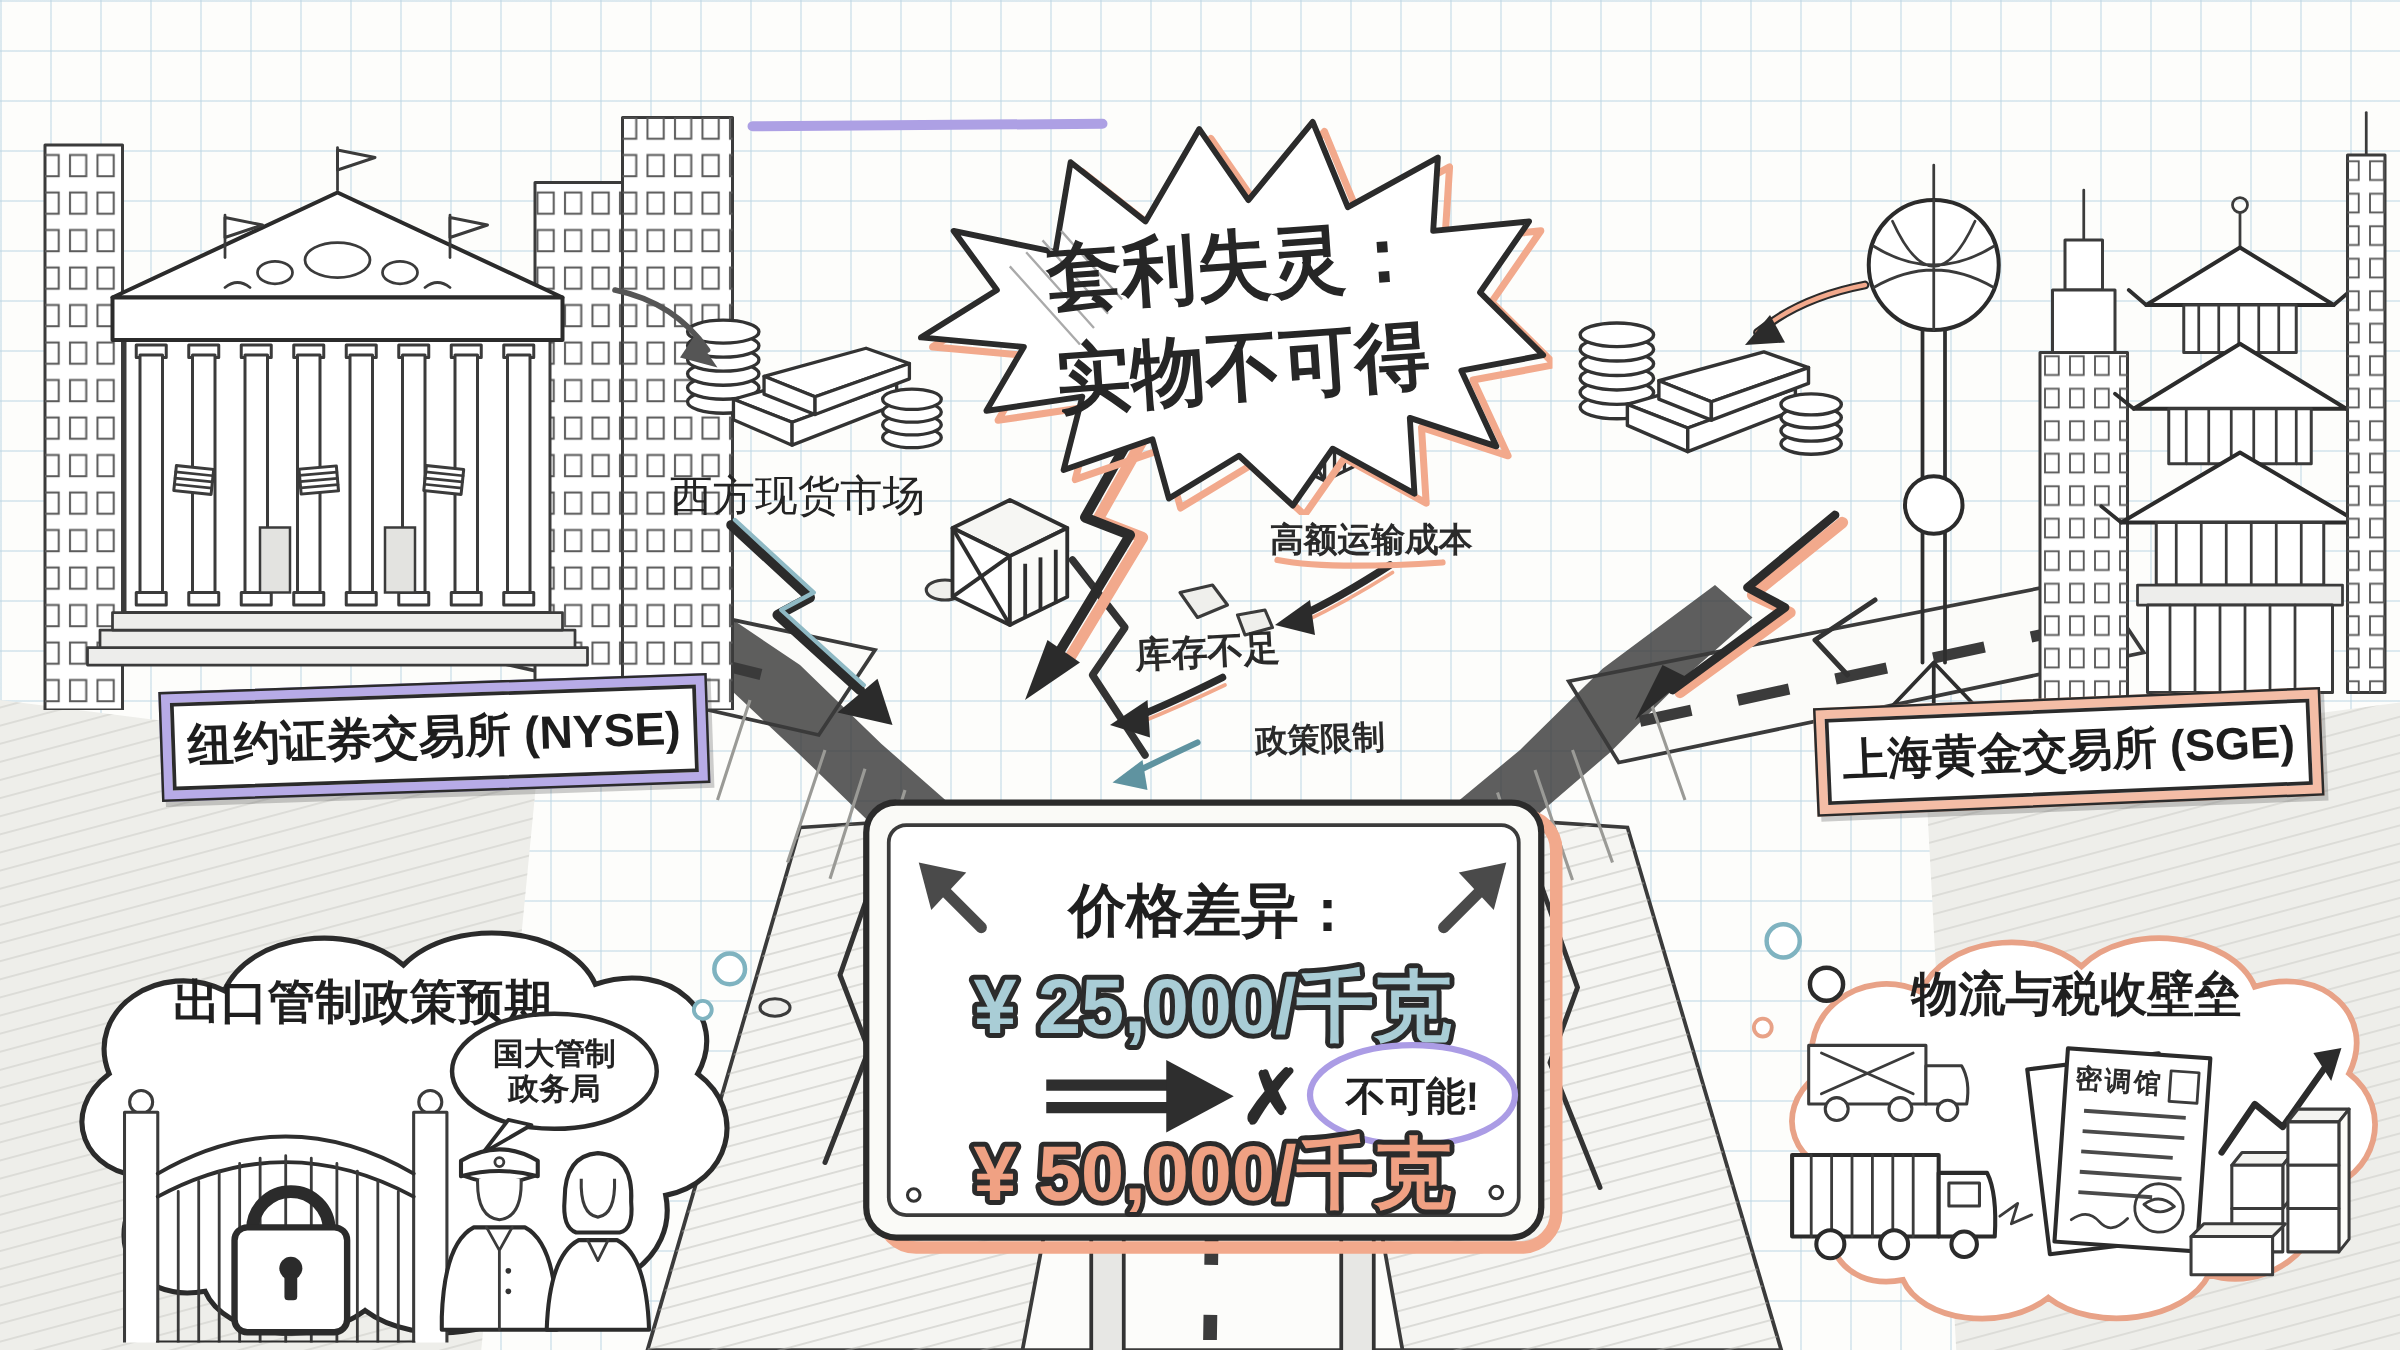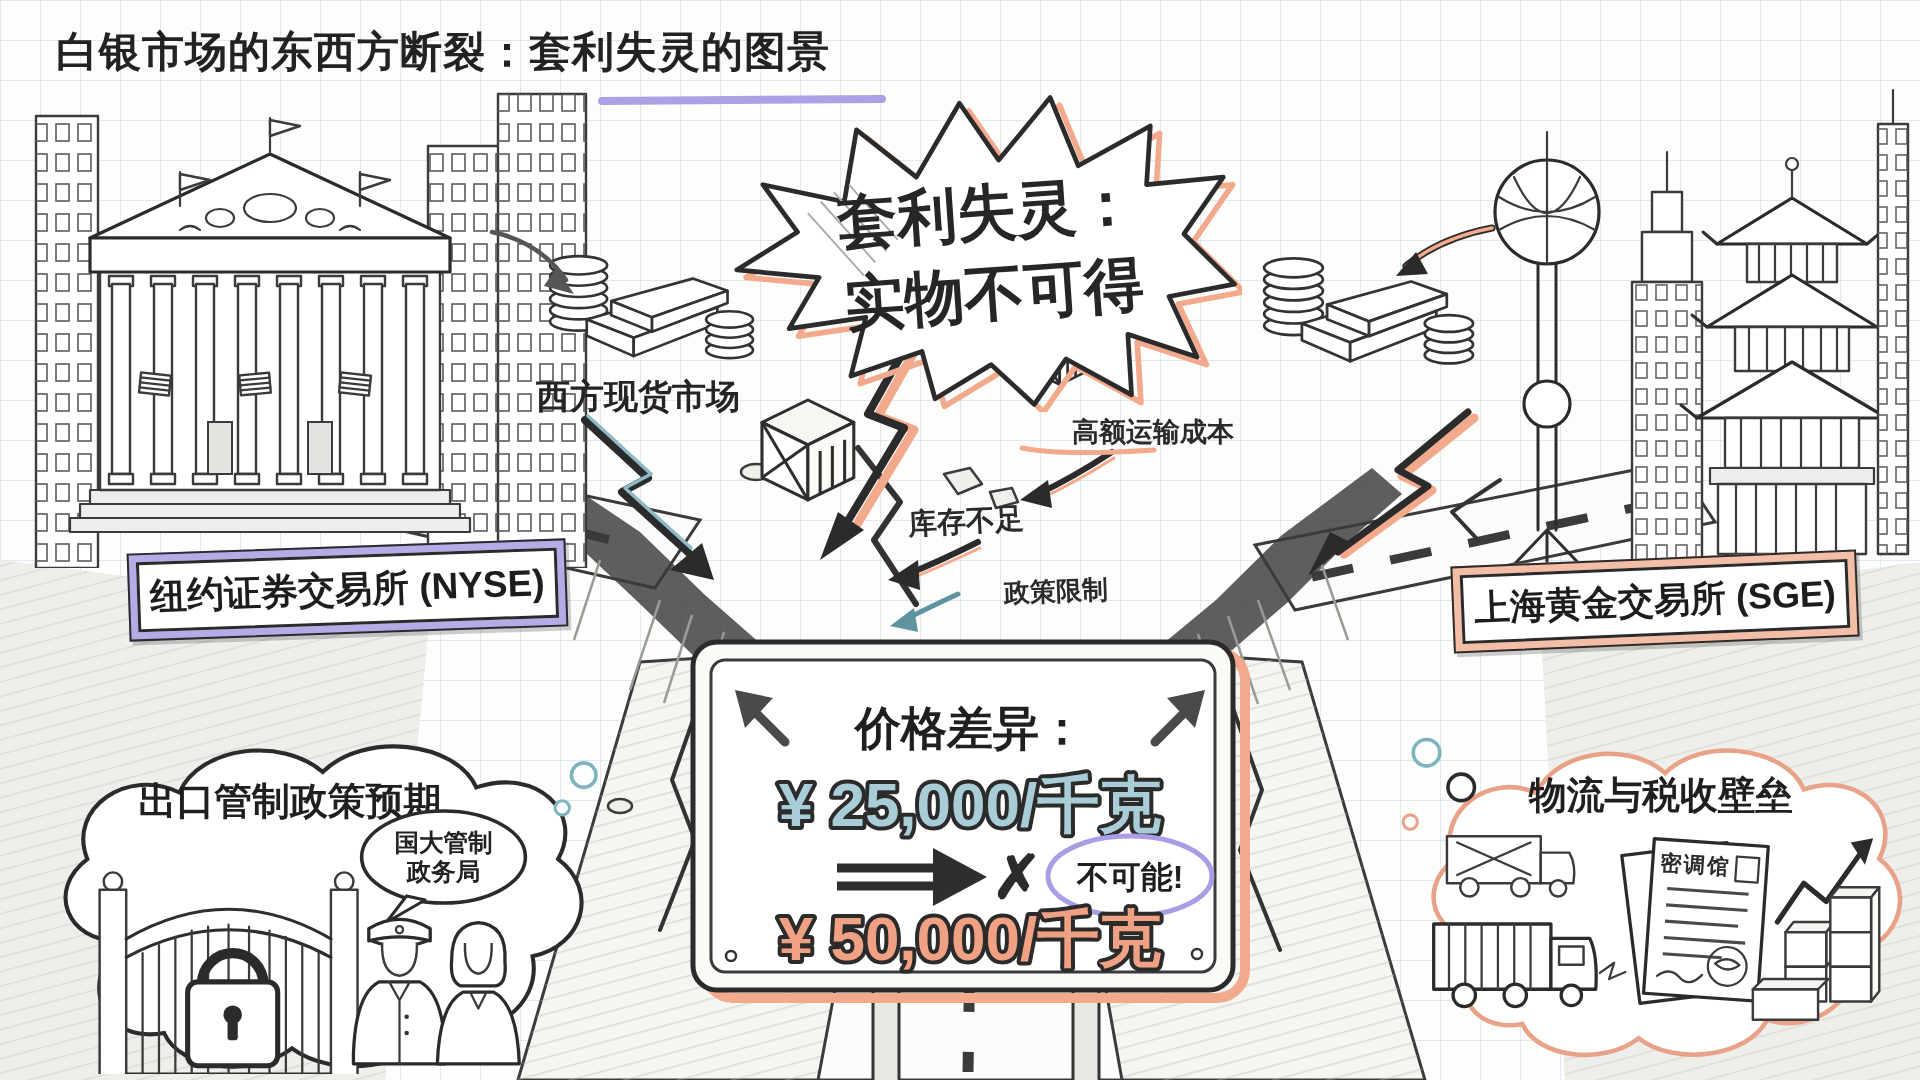--- a/index.html
+++ b/index.html
@@ -16,21 +16,21 @@
   .cjk{font-weight:900;color:#222;}
   svg text{font-family:"Liberation Sans", sans-serif;}
   .wf{fill:#fff;stroke:#3b3b3b;stroke-width:2.4;stroke-linejoin:round;}
   .wf3{fill:#fff;stroke:#2b2b2b;stroke-width:3.2;stroke-linejoin:round;}
   .s2{fill:none;stroke:#3b3b3b;stroke-width:2.2;stroke-linecap:round;stroke-linejoin:round;}
   .s3{fill:none;stroke:#2e2e2e;stroke-width:3;stroke-linecap:round;stroke-linejoin:round;}
   .grayf{fill:#ededeb;stroke:#3b3b3b;stroke-width:2.2;stroke-linejoin:round;}
   .banner{border:2px solid #2b2b2b;box-shadow:3px 4px 0 rgba(60,60,60,.25);}
   .banner-inner{background:#fff;border:3px solid #2b2b2b;text-align:center;
     font-weight:900;color:#1d1d1d;padding:7px 10px;white-space:nowrap;}
-  .label-big{font-size:34px;font-weight:700;color:#242424;white-space:nowrap;}
+  .label-big{font-size:34px;font-weight:400;color:#242424;white-space:nowrap;}
   .label-mid{font-weight:900;color:#2a2a2a;white-space:nowrap;}
 </style>
 </head>
 <body>
 
 <div id="canvas">
 
   <svg class="abs" style="left:0;top:0;z-index:1;" width="1920" height="1080" viewBox="0 0 1920 1080">
     <defs>
       <pattern id="hatch" width="14" height="14" patternUnits="userSpaceOnUse" patternTransform="rotate(75)">
@@ -315,25 +315,24 @@
     </g>
     <polygon points="20,190 85,150 48,100 135,118 148,42 212,92 258,14 300,74 355,8 385,80 462,38 458,100 540,92 498,152 552,205 482,218 512,282 438,258 442,322 372,284 338,332 292,290 232,326 218,276 142,302 158,240 76,252 108,198" fill="#ffffff" stroke="#2b2b2b" stroke-width="5" stroke-linejoin="round"></polygon>
     <path d="M96,130 l60,66 M110,118 l58,64 M124,108 l56,62 M140,100 l52,58" stroke="#aaa" stroke-width="2" fill="none"></path>
     <g transform="rotate(-4 280 170)">
       <text x="290" y="152" text-anchor="middle" font-size="64" font-weight="900" fill="#262626">套利失灵：</text>
       <text x="292" y="238" text-anchor="middle" font-size="64" font-weight="900" fill="#262626">实物不可得</text>
     </g>
   </svg>
 
   <div class="abs label-big" style="left:536px;top:374px;z-index:5;">西方现货市场</div>
-  <div class="abs label-mid" style="left:1072px;top:414px;font-size:27px;z-index:5;text-align:right;">高额运输成本</div>
+  <div class="abs label-mid" style="left:1016px;top:414px;font-size:27px;z-index:5;text-align:right;">高额运输成本</div>
   <div class="abs label-mid" style="left:908px;top:502px;font-size:29px;z-index:5;transform:rotate(-3deg);">库存不足</div>
   <div class="abs label-mid" style="left:1004px;top:574px;font-size:26px;z-index:5;transform:rotate(-2deg);">政策限制</div>
 
-  <div class="abs cjk" style="left:56px;top:24px;font-size:42px;letter-spacing:1px;z-index:8;white-space:nowrap;">白银市场的东西方断裂：套利失灵的图景</div>
   <div class="abs" style="left:598px;top:96px;width:288px;height:8px;background:#ADA0E4;border-radius:5px;z-index:8;transform:rotate(-.4deg);"></div>
 
   <div class="abs banner" style="left:128px;top:546px;background:#b7abe7;padding:7px;z-index:6;transform:rotate(-2deg);">
     <div class="banner-inner" style="font-size:37px;">纽约证券交易所 (NYSE)</div>
   </div>
   <div class="abs banner" style="left:1452px;top:558px;background:#f4bda6;padding:7px;z-index:6;transform:rotate(-2.4deg);">
     <div class="banner-inner" style="font-size:36px;">上海黄金交易所 (SGE)</div>
   </div>
 
   <svg class="abs" style="left:685px;top:638px;z-index:6;" width="570" height="450" viewBox="0 0 570 450">

